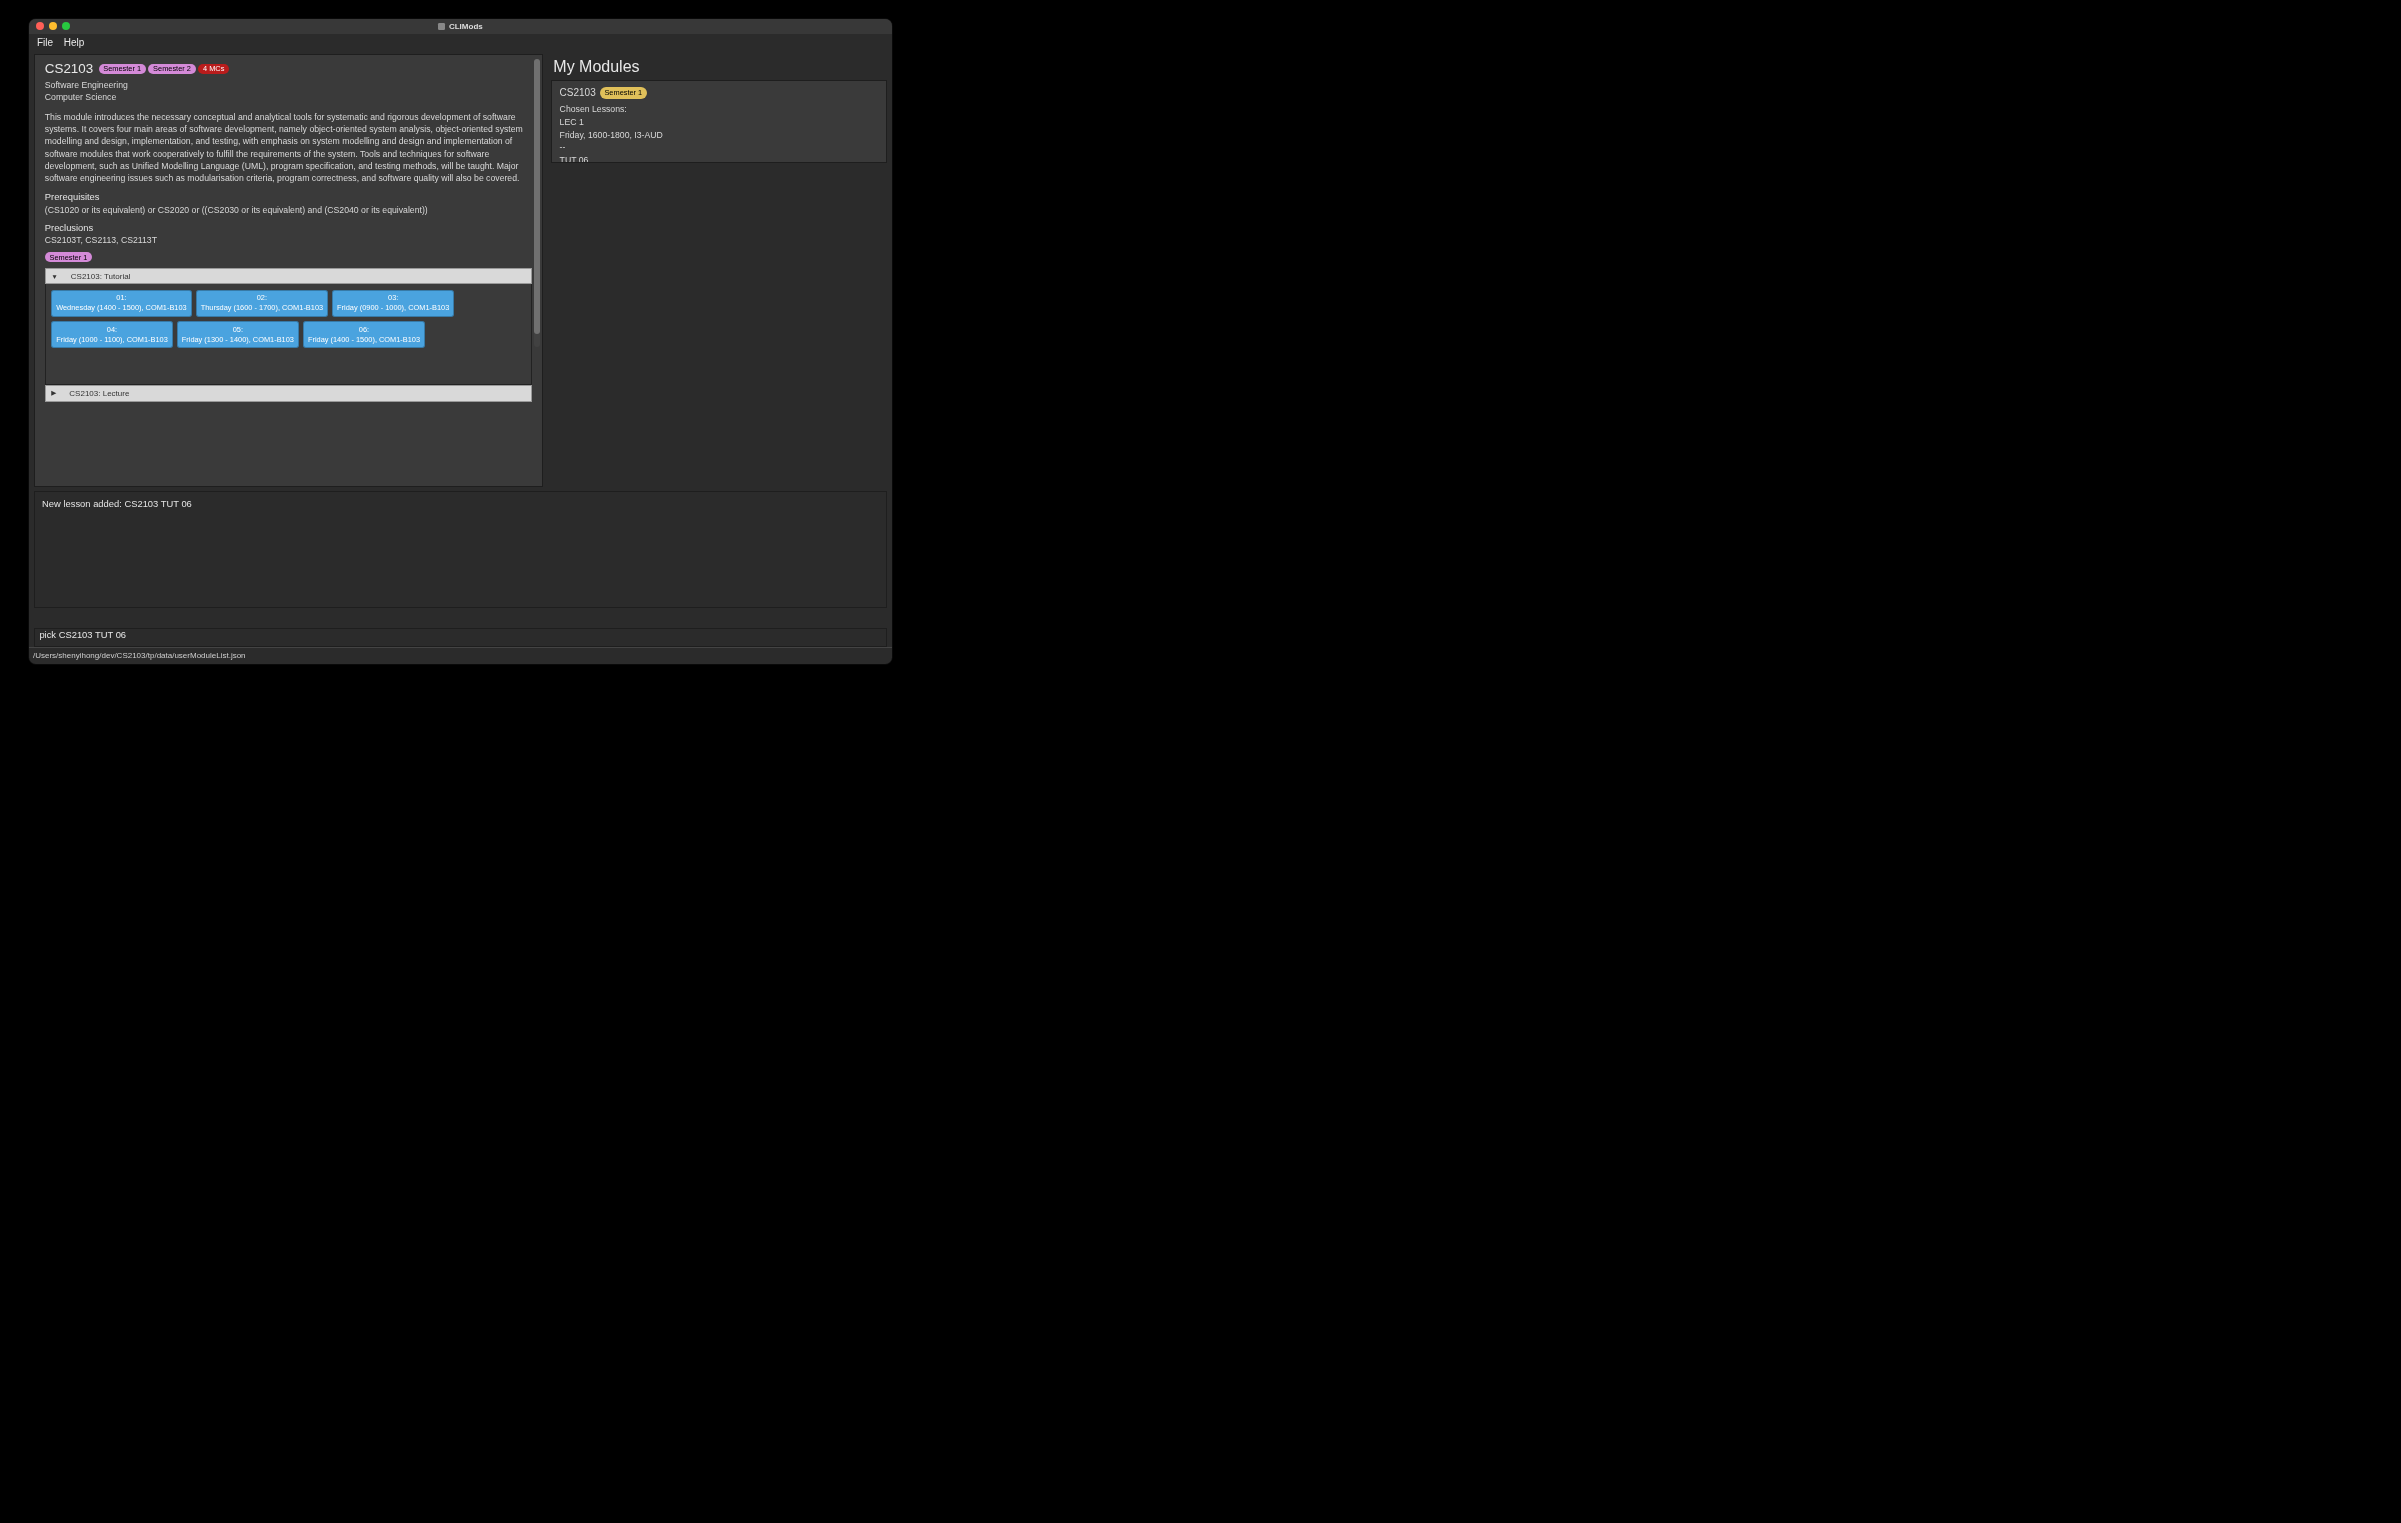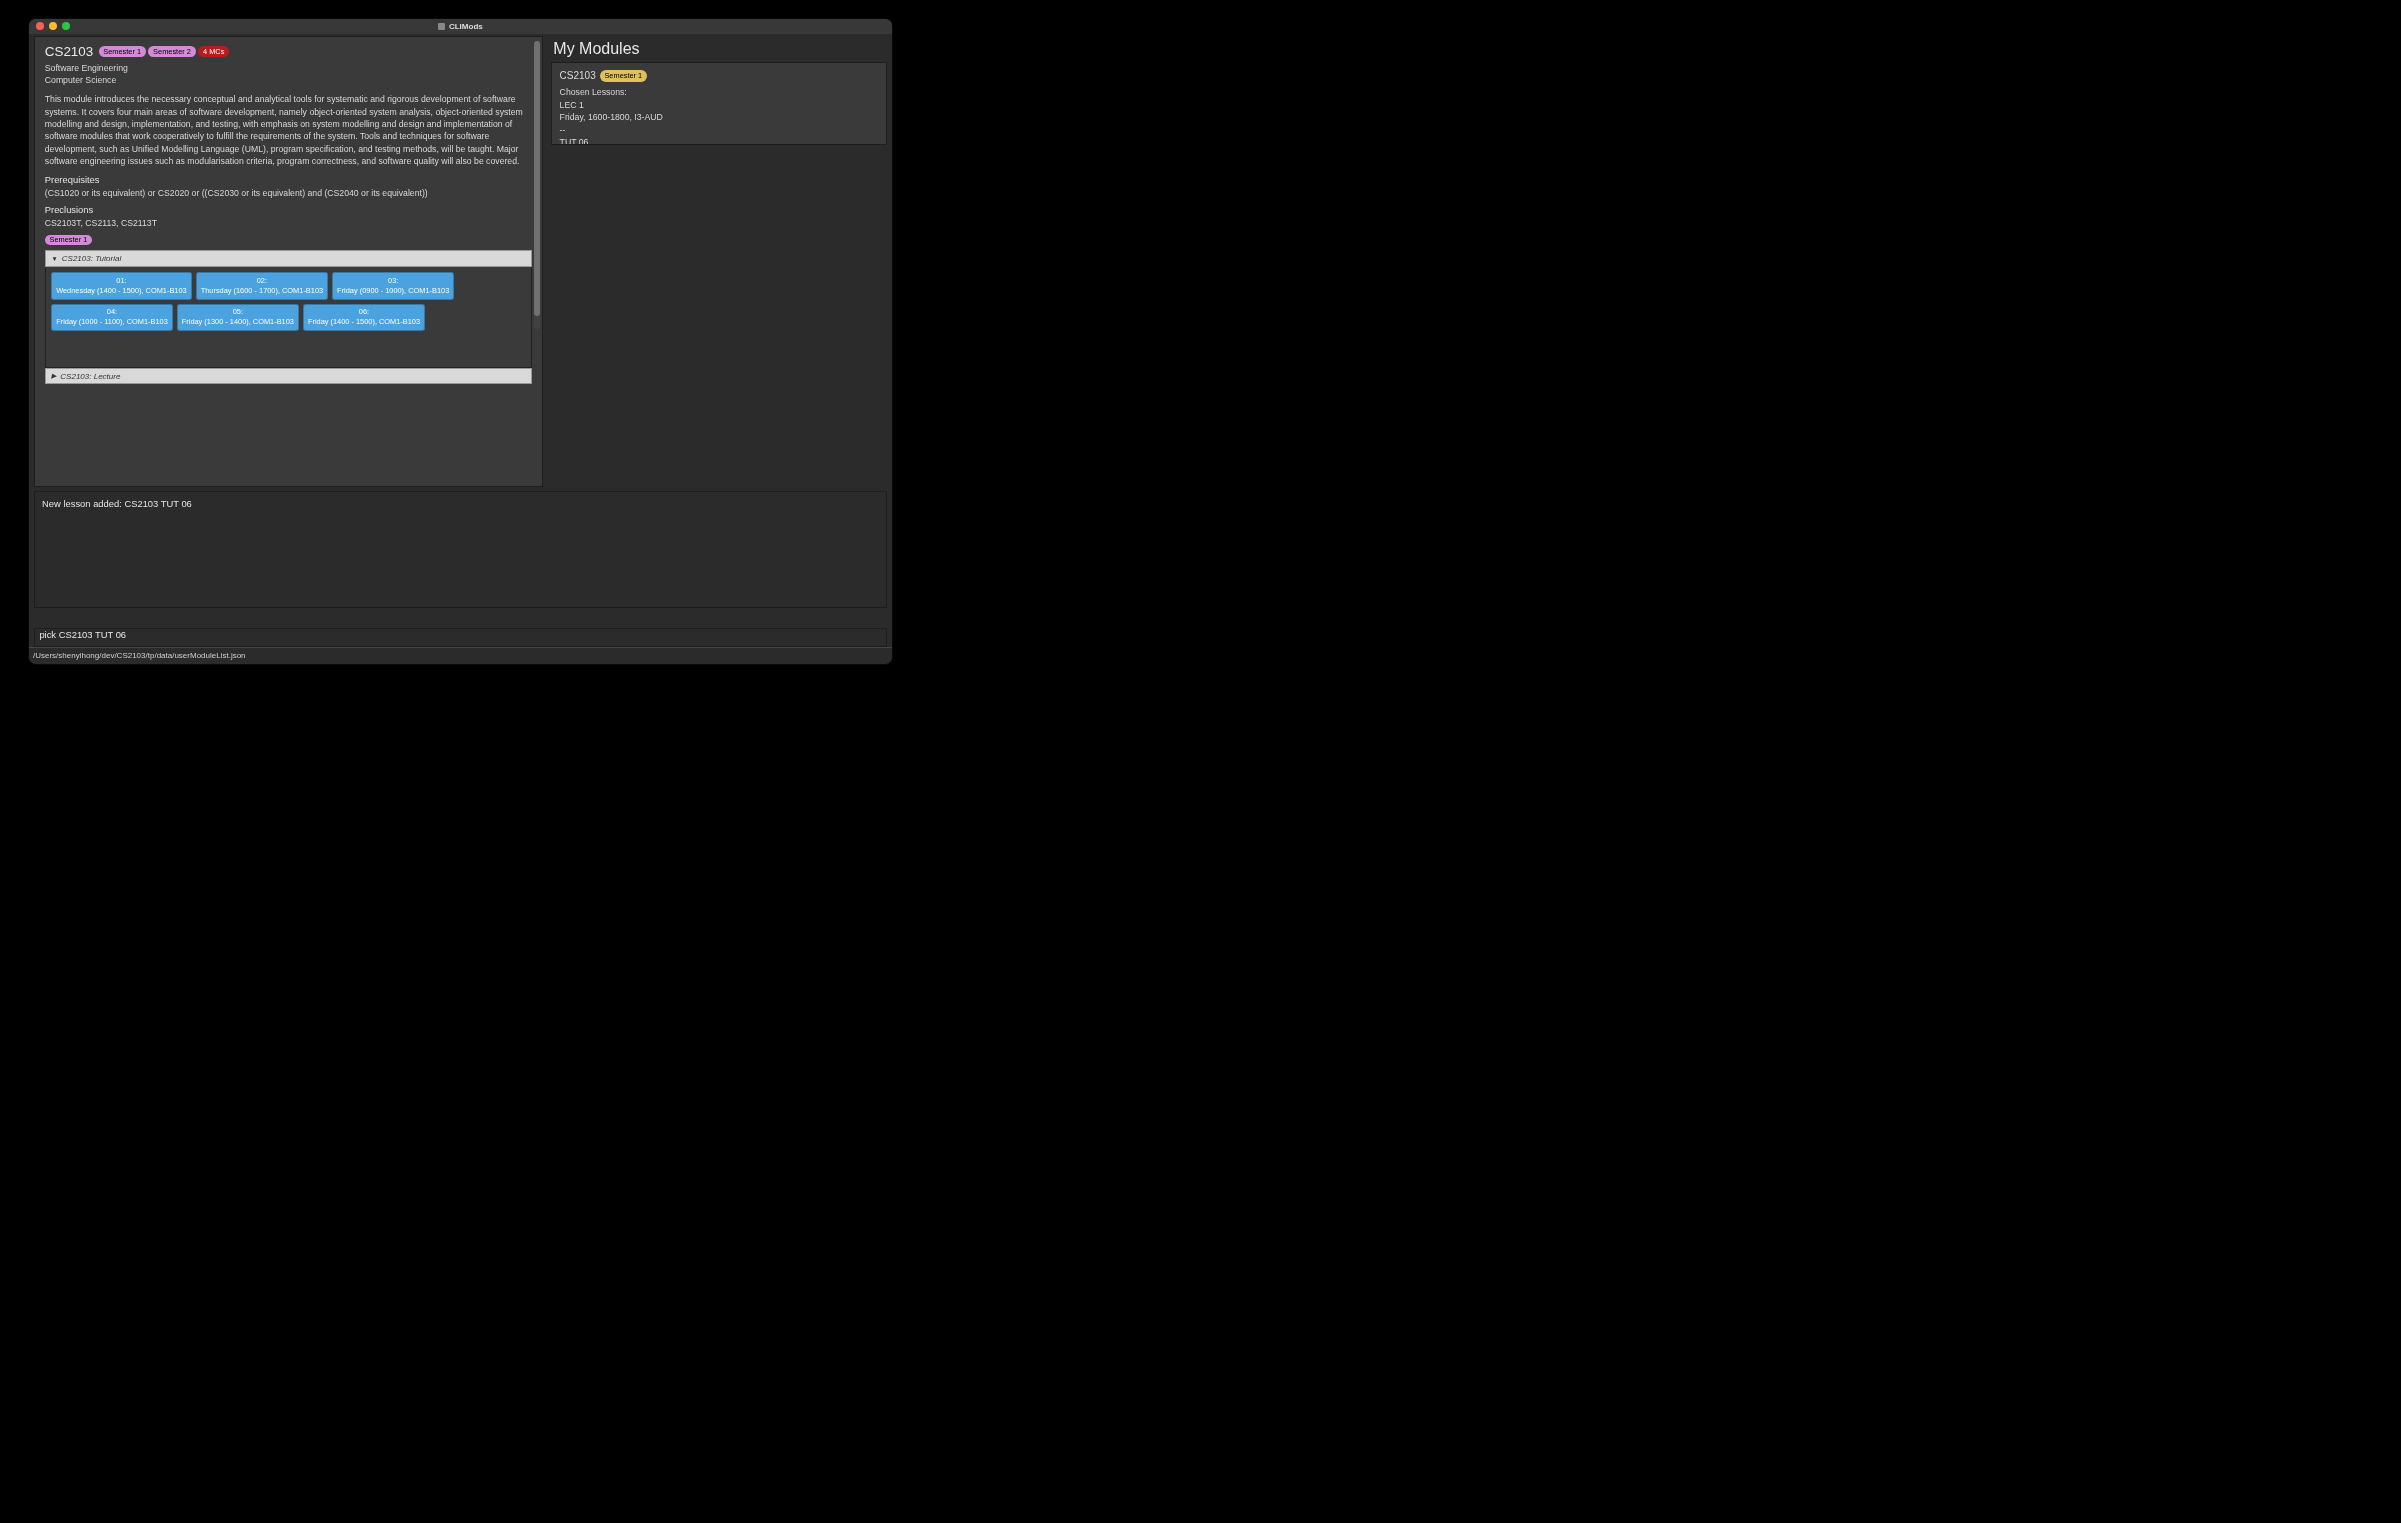--- a/index.html
+++ b/index.html
@@ -72,23 +72,22 @@
   .pill.blue { background:#b91c1c; color:#fff;}
   .pill.amber { background:#e0c05a; }
   .subtitle { margin-top:4px; line-height:1.35;}
   .desc { margin-top:6.7px; line-height:1.42; max-width: 489px;}
   .sect { margin-top:6.7px; font-size:9.4px; color:#e4e4e4;}
   .sect-body { margin-top:2.7px;}
   .sem-pill { display:inline-block; margin-top:6.7px;}
   .accordion { margin-top:5.4px; }
   .acc-header {
     background:#d9d9d9; color:#333; font-size:8px;
-    padding:2.7px 5.4px; display:flex; align-items:center; gap:4px;
+    padding:2.7px 5.4px; display:flex; align-items:center; gap:13px;
     border:0.7px solid #999;
-    font-style:italic;
   }
   .acc-header .tri { font-size:6.7px; }
   .acc-body {
     background:#3a3a3a; border:0.7px solid #222; border-top:none;
     padding:5.4px; min-height:101px;
     display:flex; flex-wrap:wrap; gap:4px; align-content:flex-start;text-align:center;
   }
   .slot {
     background:#4aa3df; color:#fff; border-radius:2.7px;
     padding:2.7px 4px; font-size:7.4px; line-height:1.35;
@@ -145,20 +144,24 @@
       <div class="dot red"></div>
       <div class="dot yellow"></div>
       <div class="dot green"></div>
     </div>
     <div class="title-center">
       <span class="title-icon"></span>
       <span>CLIMods</span>
     </div>
   </div>
 
+  <div class="menubar">
+    <span>File</span>
+    <span>Help</span>
+  </div>
 
   <div class="content">
 
     <div class="left-pane">
       <div class="scroll-gutter"></div>
       <div class="scroll-thumb"></div>
 
       <div class="mod-header">
         <span class="mod-code">CS2103</span>
         <span class="pill pink">Semester 1</span>

